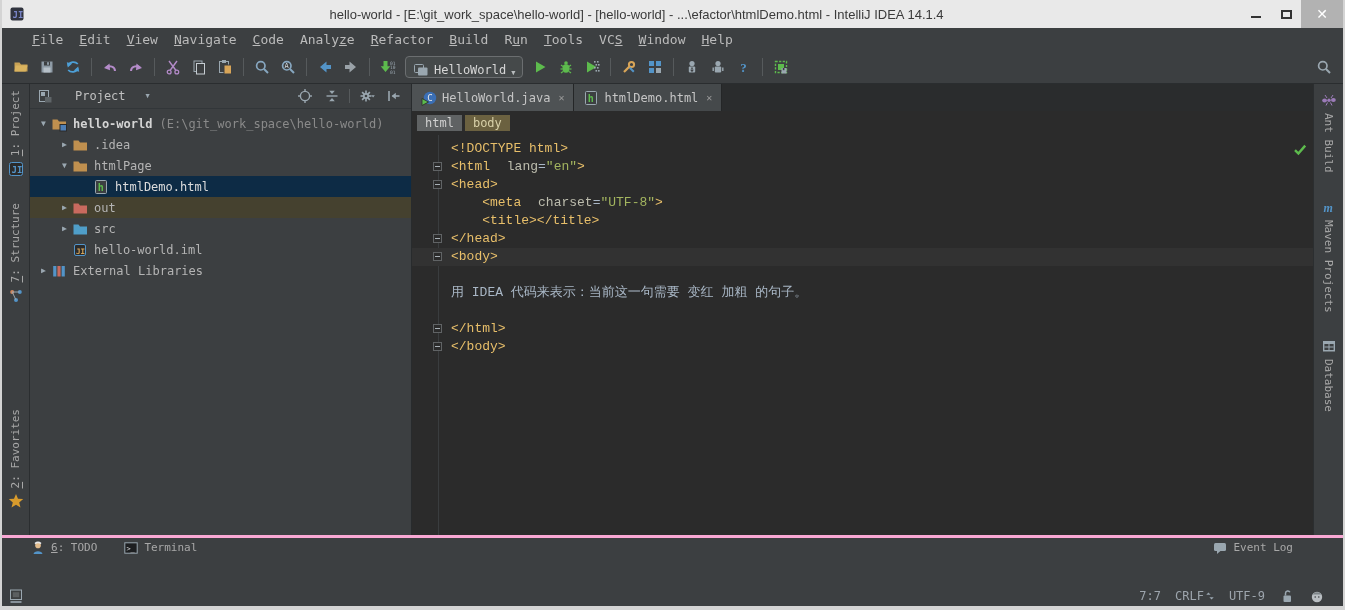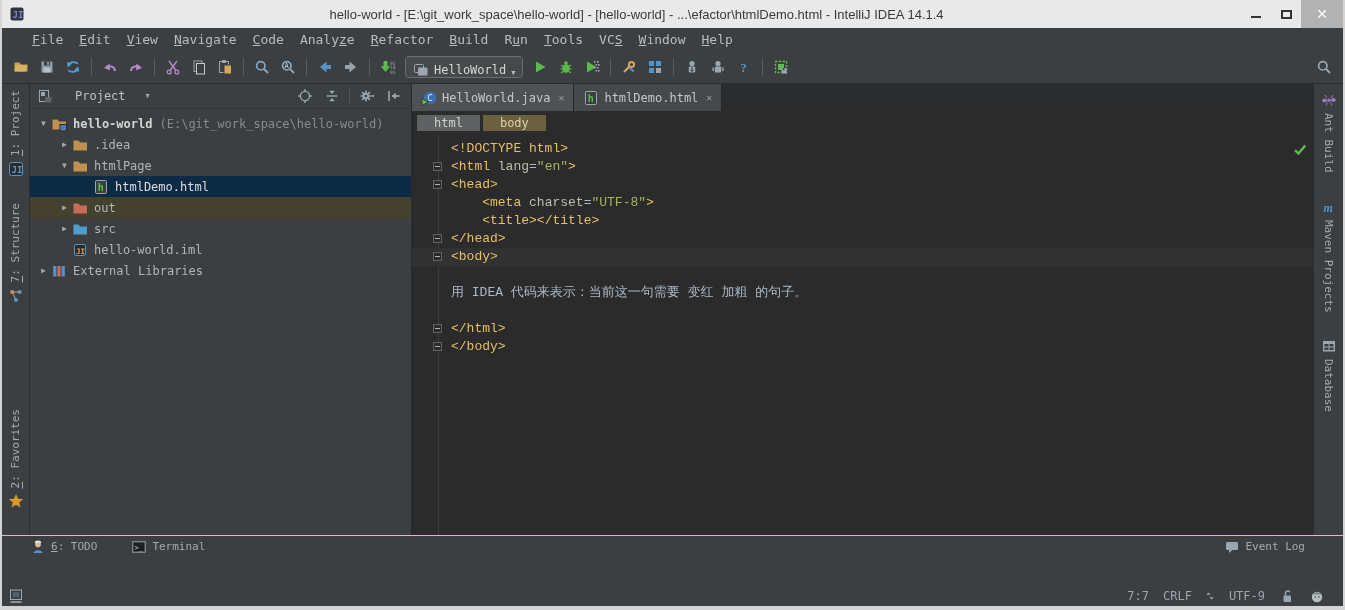--- a/index.html
+++ b/index.html
@@ -66,47 +66,47 @@
   
   .editor-col { flex:1; display:flex; flex-direction:column; background:var(--editor); min-width:0; }
   .tabbar { height:27px; background:#2a2c2d; display:flex; align-items:stretch; flex-shrink:0; }
   .tab { display:flex; align-items:center; gap:5px; padding:0 9px; font-size:12px;
          color:#c6c6c6; border-right:1px solid #242627; }
   .tab.inactive { background:#4e5254; }
   .tab.active { background:#45494b; }
   .tab .close { color:#9a9a9a; font-size:12px; margin-left:3px; }
   .crumbs { height:24px; display:flex; align-items:center; gap:3px; padding-left:5px;
             background:var(--editor); flex-shrink:0; }
-  .crumb { font-size:12px; padding:1px 17px; }
+  .crumb { font-size:12px; padding:1px 8px; }
   .crumb.gray { background:#5f6263; color:#d0d0d0; }
   .crumb.olive { background:#6b6140; color:#d8d0a8; }
   .code { flex:1; position:relative; padding-top:5px; font-size:13px; line-height:18px; }
   .gutter-line { position:absolute; left:26px; top:0; bottom:0; width:1px; background:#3a3d3f; }
   .code-line { display:flex; height:18px; position:relative; }
   .code-line.current { background:#323232; }
   .gutter { width:26px; flex-shrink:0; position:relative; }
   .fold { position:absolute; left:21px; top:4px; width:9px; height:9px; background:#2b2b2b;
           border:1px solid #606365; z-index:2; }
   .fold i { display:block; width:5px; border-top:1px solid #a8b0b6; margin:3px auto 0; }
   .code-text { white-space:pre; padding-left:13px;
                font-family:Liberation Mono, monospace; }
-  .tok-tag { color:var(--c-tag); } .tok-attr { color:var(--c-attr); }
+  .tok-tag { color:var(--c-tag); } .tok-attr { color:var(--c-attr);margin-left:9px; }
   .tok-val { color:var(--c-val); } .tok-txt { color:var(--c-text); }
   .inspect-ok { position:absolute; top:6px; right:5px; }
   
-  .bottombar { height:22px; background:var(--panel); border-top:1px solid #f9a8d4;
-               display:flex; align-items:center; padding:0 8px 0 28px; gap:34px; flex-shrink:0; }
+  .bottombar { height:22px; background:var(--panel); border-top:3px solid #f9a8d4;
+               display:flex; align-items:center; padding:0 20px 0 28px; gap:26px; flex-shrink:0; }
   .bbtn { display:flex; align-items:center; gap:5px; font-size:11px; color:#a8a8a8; }
   .bbtn u { text-decoration:underline; }
   .bottombar .right { margin-left:auto; margin-right:30px; }
   .statusbar { height:21px; background:var(--panel); display:flex; align-items:center;
                padding:0 18px 0 6px; flex-shrink:0;margin-top:28px; }
   .status-right { margin-left:auto; display:flex; align-items:center; gap:14px;
                   font-size:12px; color:#9da5ad; }
-  .crlf-wrap { display:flex; align-items:center; gap:13px; }
+  .crlf-wrap { display:flex; align-items:center; gap:1px; }
   .win-bottom { height:4px; background:#d4d4d4; flex-shrink:0; }
   .ic { display:inline-flex; align-items:center; justify-content:center; }
 </style>
 </head>
 <body>
 
 <div class="window">
 
   <div class="titlebar">
     <span class="logo ic">

